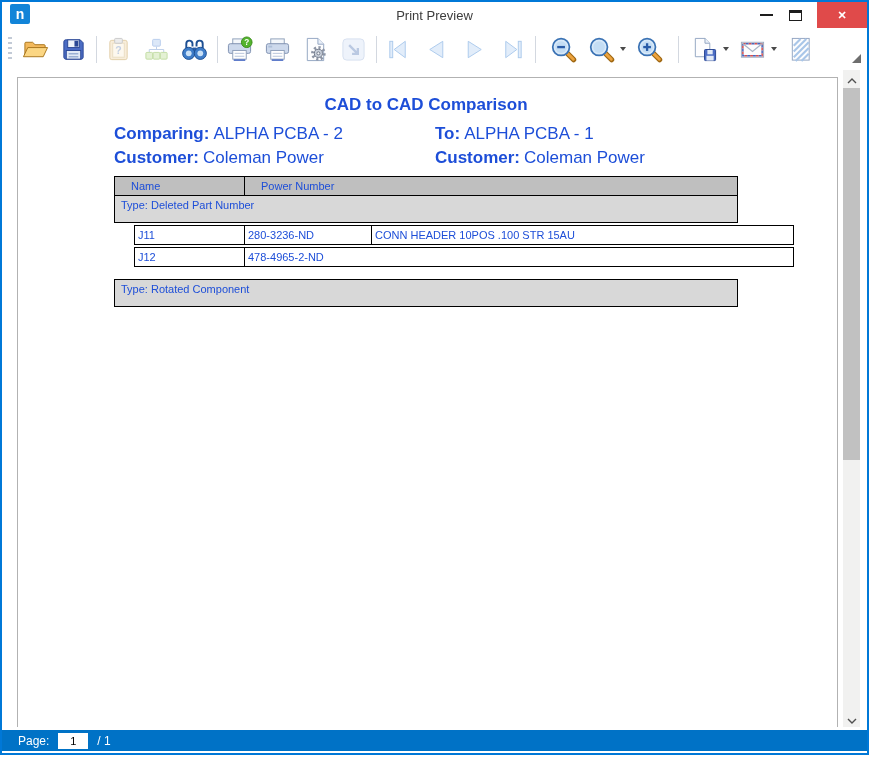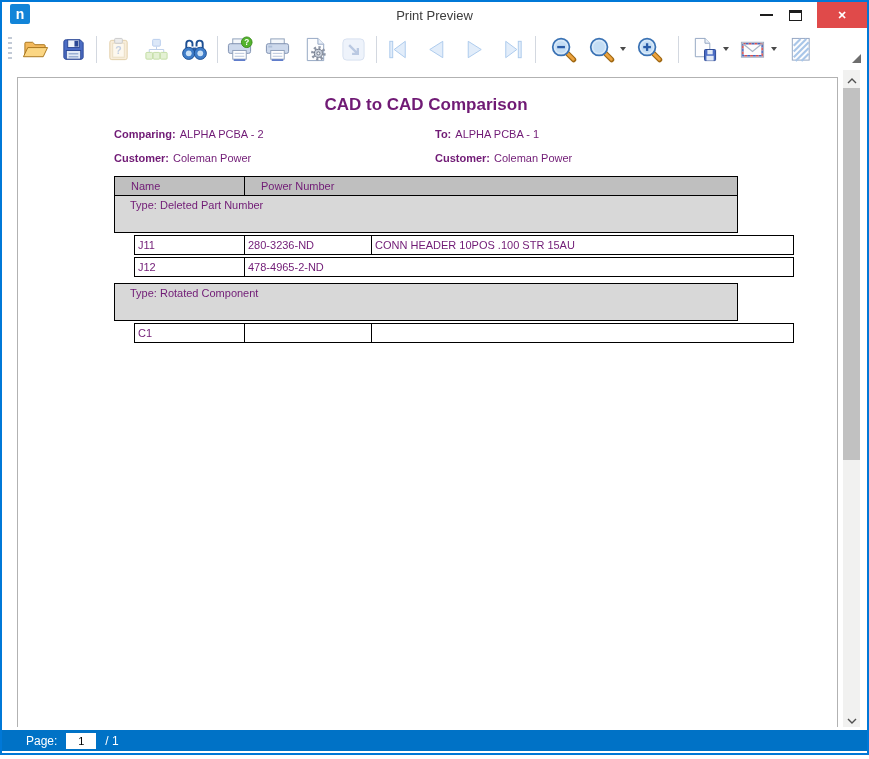--- a/index.html
+++ b/index.html
@@ -22,50 +22,50 @@
   .grip { width:4px; height:24px; margin-right:8px; background-image:repeating-linear-gradient(to bottom,#c2cad6 0 2px,transparent 2px 5px); }
   .tbtn { width:30px; height:30px; display:flex; align-items:center; justify-content:center; margin-right:8px; flex:0 0 auto; }
   .tbtn svg { width:27px; height:27px; display:block; }
   .tsep { width:1px; height:27px; background:#d3d8e0; margin:0 6px 0 0; flex:0 0 auto; }
   .caret { width:0; height:0; border-left:3.5px solid transparent; border-right:3.5px solid transparent; border-top:4px solid #4a4a4a; margin:0 8px 0 0; flex:0 0 auto; }
   .overflow-tri { position:absolute; right:6px; top:52px; width:0; height:0; border-left:9px solid transparent; border-bottom:9px solid #6e6e6e; }
 
   
   .viewport { position:absolute; left:0; top:68px; right:0; bottom:26px; background:#fff; overflow:hidden; }
   .page { position:absolute; left:15px; top:7px; width:821px; height:1300px; background:#fff; border:1px solid #b2b2b2; }
-  .content { margin:16px 0 0 96px; width:624px; color:#701a75; }
+  .content { margin:16px 0 0 96px; width:624px; color:#1d4ed8; }
   .doc-title { font-size:17px; font-weight:bold; text-align:center; height:21px; line-height:21px; }
-  .info-row { display:flex; height:24px; align-items:center; font-size:11px; }
+  .info-row { display:flex; height:24px; align-items:center; font-size:17px; }
   .info-row.first { margin-top:7px; }
   .info-cell { display:flex; }
   .info-left { width:321px; }
   .lbl { font-weight:bold; margin-right:4px; }
 
   
   .rtable { margin-top:6px; width:624px; font-size:11px; }
   .thead { display:flex; height:20px; background:#BFBFBF; border:1px solid #000; }
   .th { line-height:18px; padding-left:16px; }
   .th + .th { border-left:1px solid #000; }
   .th.c1 { width:129px; } .th.c2 { width:100px; } .th.c3 { flex:1; }
-  .tgroup { height:38px; line-height:18px; background:#D8D8D8; border:1px solid #000; padding-left:15px; }
+  .tgroup { height:28px; line-height:18px; background:#D8D8D8; border:1px solid #000; padding-left:6px; }
   .tgroup.first { margin-top:-1px; }
-  .tgroup.later { margin-top:6px; }
+  .tgroup.later { margin-top:12px; }
   .trow { display:flex; height:20px; margin-left:20px; width:660px; border:1px solid #000; margin-top:2px; background:#fff; }
   .td { line-height:18px; padding-left:3px; overflow:hidden; white-space:nowrap; }
   .td + .td { border-left:1px solid #000; }
   .td.c1 { width:109px; } .td.c2 { width:100px; } .td.c3 { flex:1;margin-left:27px; }
 
   
   .scrollbar { position:absolute; top:68px; bottom:26px; right:7px; width:17px; background:#f1f1f0; }
   .sb-btn { position:absolute; left:0; width:17px; height:17px; display:flex; align-items:center; justify-content:center; }
   .sb-up { top:0; } .sb-down { bottom:0; }
   .sb-thumb { position:absolute; left:0; top:18px; width:17px; height:372px; background:#c1c1c1; }
 
   
-  .statusbar { position:absolute; left:0; right:0; bottom:2px; height:21px; background:#0072C6; display:flex; align-items:center; color:#fff; font-size:12px; padding-left:24px; }
+  .statusbar { position:absolute; left:0; right:0; bottom:2px; height:21px; background:#0072C6; display:flex; align-items:center; color:#fff; font-size:12px; padding-left:16px; }
   .page-input { width:30px; height:16px; border:none; background:#fff; color:#000; font-size:11px; text-align:center; margin:0 9px; font-family:"Liberation Sans", sans-serif; }
 </style>
 </head>
 <body>
 
 <div class="window">
 
   <div class="titlebar">
     <div class="app-logo">n</div>
     <div class="win-title">Print Preview</div>
@@ -331,25 +331,20 @@
             <div class="td c1">J11</div>
             <div class="td c2">280-3236-ND</div>
             <div class="td c3">CONN HEADER 10POS .100 STR 15AU</div>
           </div>
           <div class="trow">
             <div class="td c1">J12</div>
             <div class="td c2">478-4965-2-ND</div>
           </div>
 
           <div class="tgroup later">Type: Rotated Component</div>
-          <div class="trow">
-            <div class="td c1">C1</div>
-            <div class="td c2"></div>
-            <div class="td c3"></div>
-          </div>
         </div>
       </div>
     </div>
   </div>
 
   <div class="scrollbar">
     <div class="sb-btn sb-up">
       <span><svg width="10" height="6" viewBox="0 0 10 6">
             <path d="M1 5l4-4 4 4" fill="none" stroke="#505050" stroke-width="1.4"></path>
           </svg></span>

